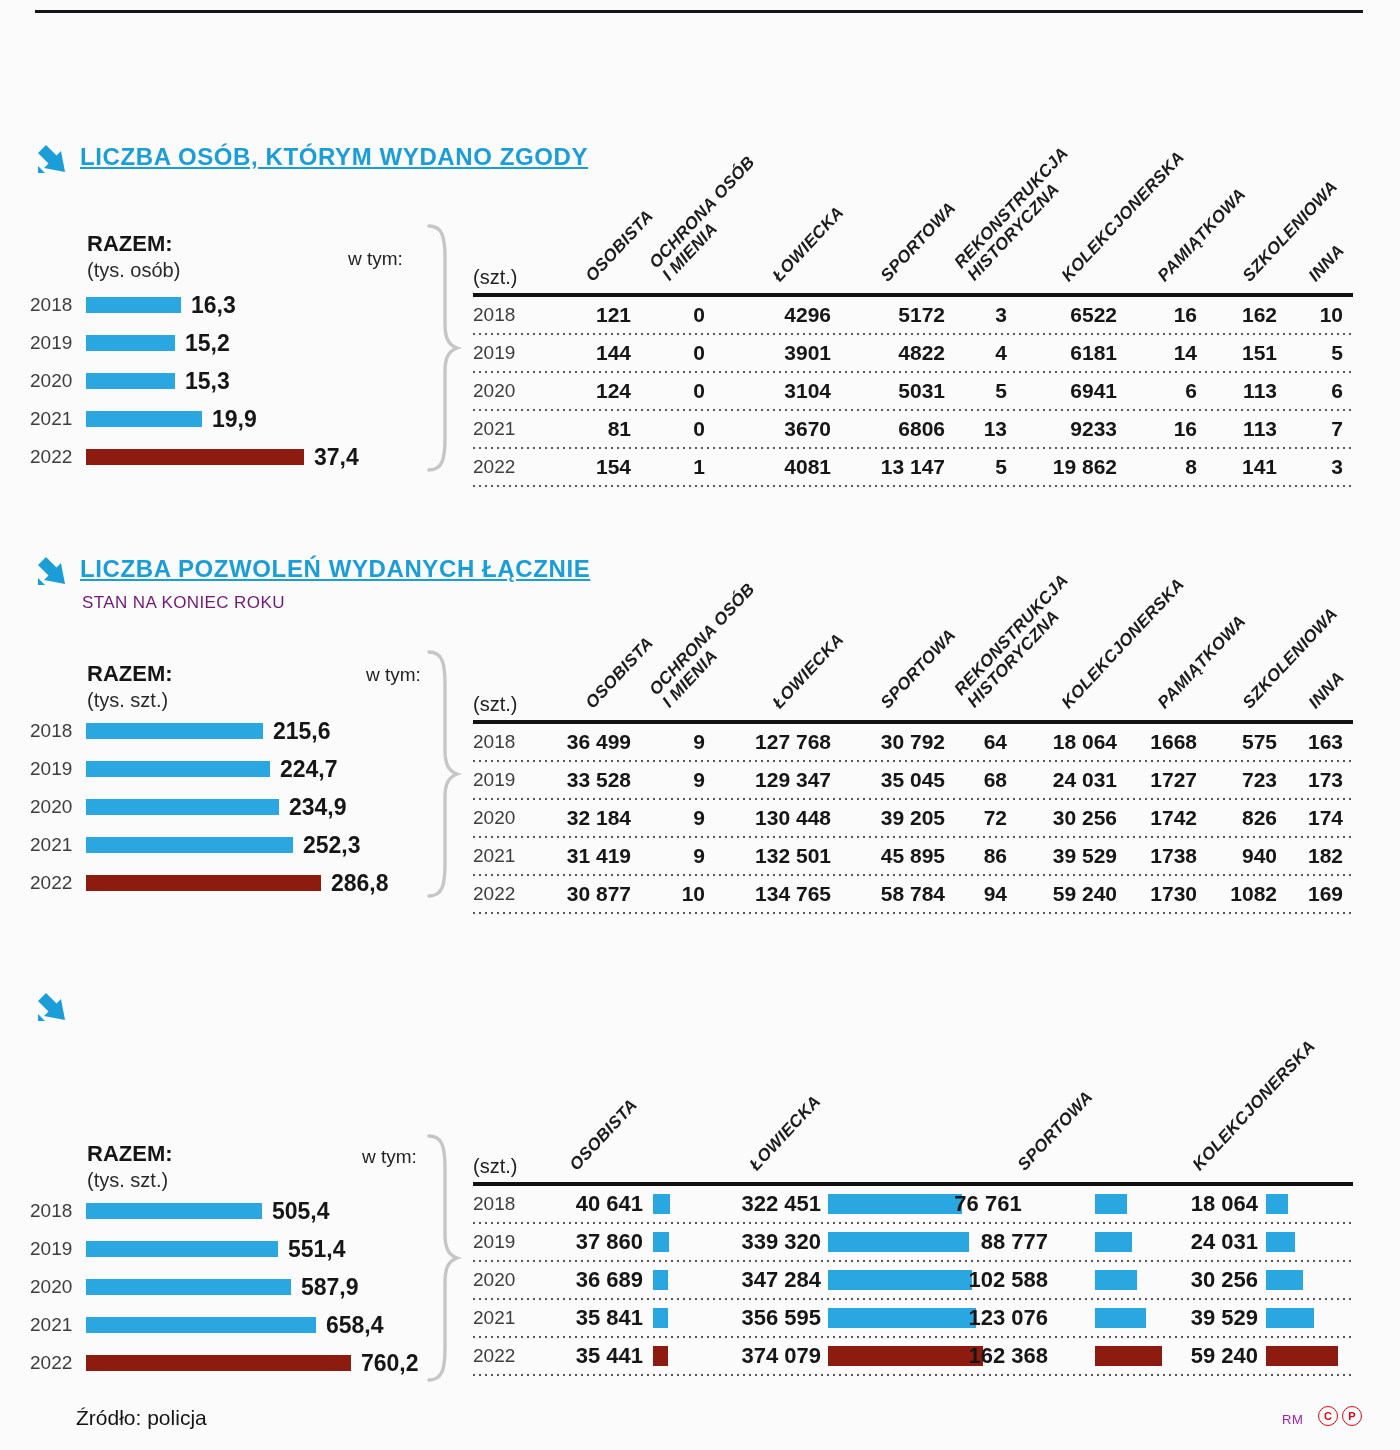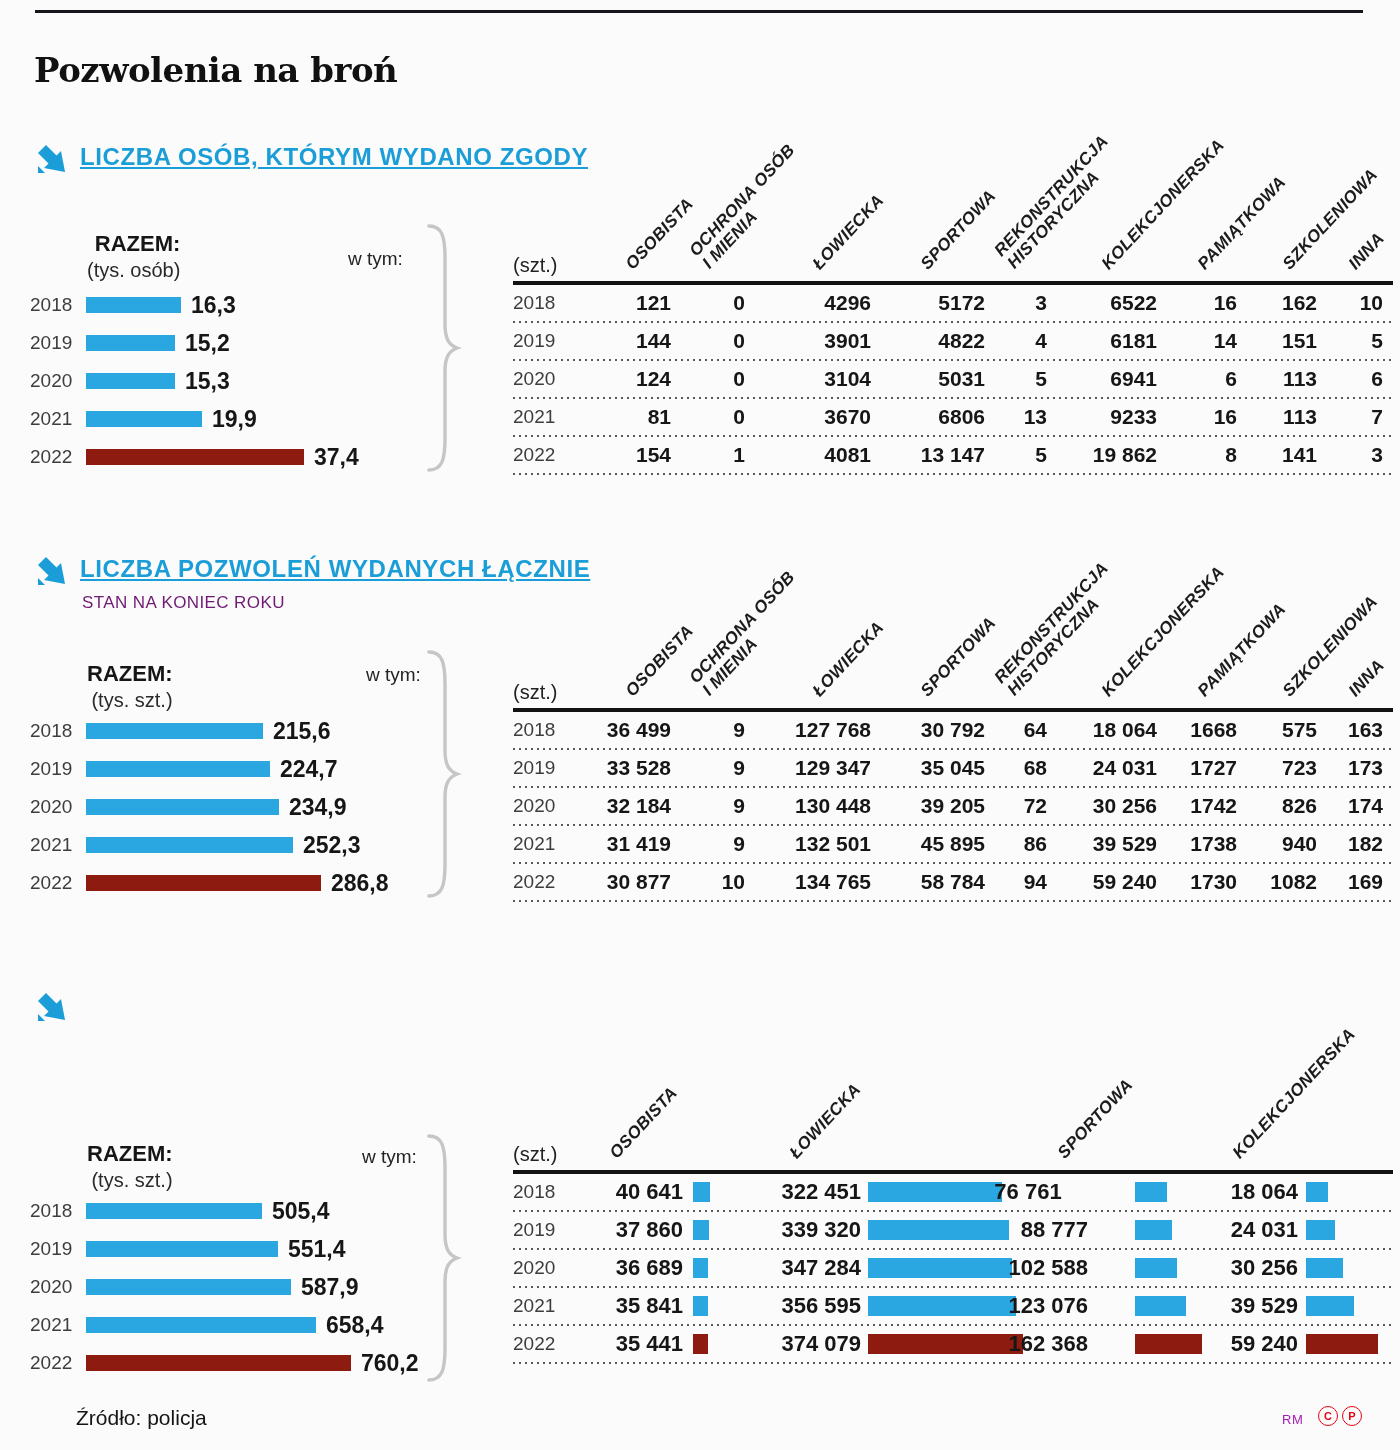--- a/index.html
+++ b/index.html
@@ -15,33 +15,33 @@
     letter-spacing:-0.5px;
   }
   .arrow-ic{position:absolute;width:34px;height:34px;}
   .heading{
     position:absolute;margin:0;color:var(--accent);
     font-size:24px;font-weight:bold;letter-spacing:0.6px;white-space:pre-line;line-height:1.42;text-decoration:underline;
   }
   .subheading{position:absolute;font-size:17px;color:#701a75;letter-spacing:0.4px;}
   
   .chart{position:absolute;left:30px;width:440px;}
-  .razem{position:absolute;left:57px;top:0;line-height:1.25;text-align:right;}
+  .razem{position:absolute;left:57px;top:0;line-height:1.25;}
   .razem .rz{font-size:22px;font-weight:bold;color:#161616;}
   .razem .un{font-size:20px;color:#2a2a2a;}
   .crows{position:absolute;left:0;width:440px;}
   .crow{height:38px;display:flex;align-items:center;}
   .cyear{width:50px;font-size:19px;color:#3d3d3d;flex:none;}
   .cbar{height:16px;background:var(--blue);margin-left:6px;flex:none;}
   .cbar.red{background:var(--red);}
   .cval{margin-left:10px;font-size:23px;font-weight:bold;white-space:nowrap;}
   .wtym{position:absolute;font-size:19px;color:#242424;}
   .brace{position:absolute;width:38px;height:252px;}
   
-  .tbl{position:absolute;left:513px;width:880px;}
+  .tbl{position:absolute;left:473px;width:880px;margin-top:12px;}
   .thead{position:relative;overflow:visible;}
   .szt{position:absolute;left:0;bottom:4px;font-size:20px;color:#222;}
   .colhead{
     position:absolute;bottom:8px;transform-origin:0 100%;transform:rotate(-47deg);
     font-size:17px;font-style:italic;font-weight:600;color:#1c1c1c;
     white-space:pre-line;line-height:1.08;letter-spacing:0.3px;
   }
   .thickrule{height:4px;background:#121212;}
   .trow{display:grid;grid-template-columns:58px 100px 74px 126px 114px 62px 110px 80px 80px 66px;align-items:center;height:36px;}
   .tyear{font-size:19px;color:#3d3d3d;text-align:left;}
@@ -59,21 +59,20 @@
   .cmark{
     position:absolute;top:1406px;width:18px;height:18px;border:1.6px solid #e30613;border-radius:50%;
     color:#e30613;font-size:11px;font-weight:bold;display:flex;align-items:center;justify-content:center;
   }
 </style>
 </head>
 <body>
 
 <div class="canvas" style="--accent: #1b9ed8; --blue: #2aa7e0; --red: #8e1b10;">
   <div class="toprule"></div>
-  <h1 class="page-title">Pozwolenia na broń</h1>
 
   <svg class="arrow-ic" style="left:35px;top:142px;" viewBox="0 0 34 34">
     <polygon points="3,11 11,3 24,16 16,24" fill="var(--accent)"></polygon>
     <polygon points="30,30 9,26 26,9" fill="var(--accent)"></polygon>
     <polygon points="3,24 10,31 3,31" fill="var(--accent)"></polygon>
   </svg>
   <h2 class="heading" style="left:80px;top:140px;">LICZBA OSÓB, KTÓRYM WYDANO ZGODY</h2>
 
   <div class="chart" style="top:230px;">
     <div class="razem">

